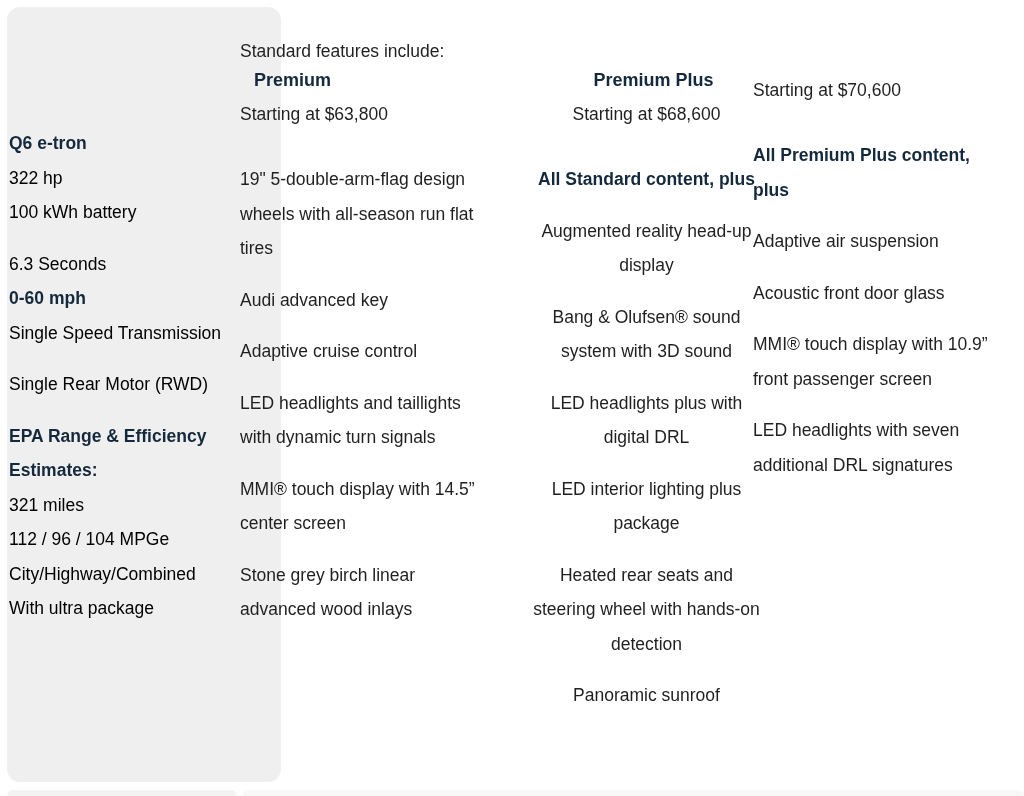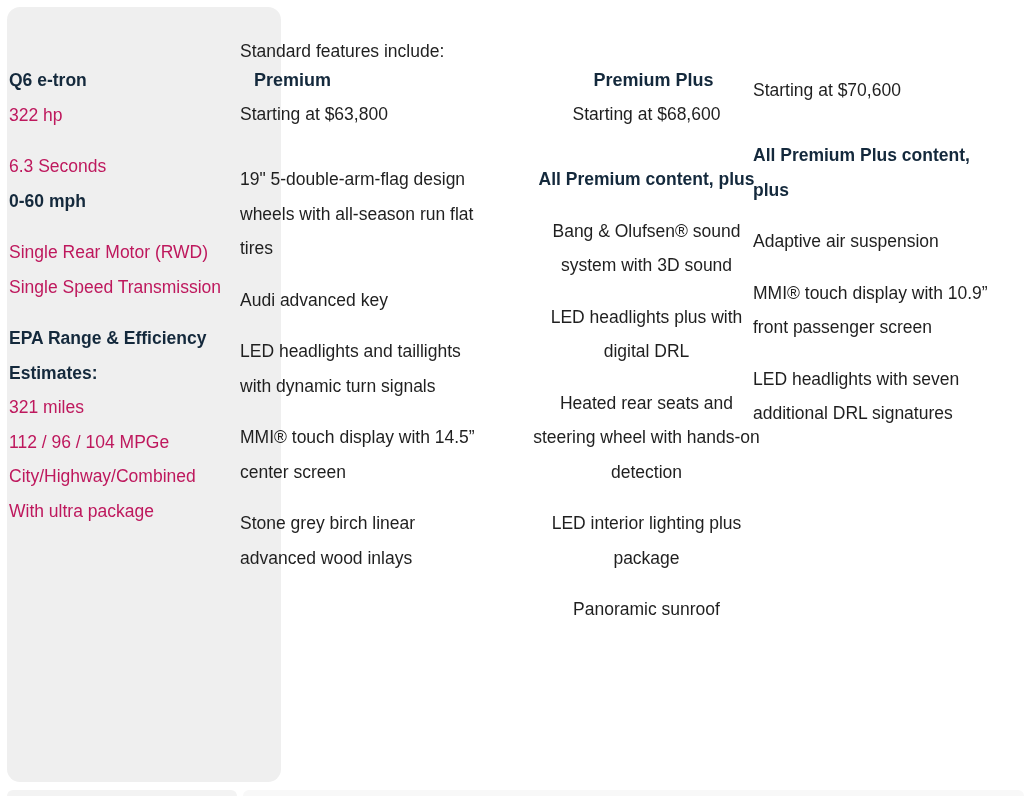--- a/index.html
+++ b/index.html
@@ -12,27 +12,27 @@
     overflow: hidden;
     font-family: "Liberation Sans", sans-serif;
     color: #1f1f1f;
   }
   
   .sidebar {
     position: absolute;
     left: 7px; top: 7px;
     width: 274px; height: 775px;
     background: #efefef;
-    padding: 56px 4px 0 2px;
+    padding: 119px 4px 0 2px;
     border-radius: 13px;
   }
   .side-line {
     font-size: 17.5px;
     line-height: 34.5px;
-    color: #be185d;
+    color: #000000;
     white-space: normal;
   }
   .side-line.bold { font-weight: bold; color: #14293c; }
   .side-line.gap { margin-top: 17px; }
   
   .intro {
     position: absolute;
     left: 240px; top: 14px;
     font-size: 17.5px;
     line-height: 26px;
@@ -78,35 +78,38 @@
   <aside class="sidebar">
 
       <p class="side-line bold">
         <span>Q6 e-tron</span>
       </p>
 
       <p class="side-line">
         <span>322 hp</span>
       </p>
 
+      <p class="side-line">
+        <span>100 kWh battery</span>
+      </p>
 
       <p class="side-line gap">
         <span>6.3 Seconds</span>
       </p>
 
       <p class="side-line bold">
         <span>0-60 mph</span>
       </p>
 
+      <p class="side-line">
+        <span>Single Speed Transmission</span>
+      </p>
+
       <p class="side-line gap">
         <span>Single Rear Motor (RWD)</span>
-      </p>
-
-      <p class="side-line">
-        <span>Single Speed Transmission</span>
       </p>
 
       <p class="side-line bold gap">
         <span>EPA Range &amp; Efficiency Estimates:</span>
       </p>
 
       <p class="side-line">
         <span>321 miles</span>
       </p>
 
@@ -131,20 +134,23 @@
     <div class="features">
 
         <p class="feature">
           <span>19" 5-double-arm-flag design wheels with all-season run flat tires</span>
         </p>
 
         <p class="feature">
           <span>Audi advanced key</span>
         </p>
 
+        <p class="feature">
+          <span>Adaptive cruise control</span>
+        </p>
 
         <p class="feature">
           <span>LED headlights and taillights with dynamic turn signals</span>
         </p>
 
         <p class="feature">
           <span>MMI® touch display with 14.5” center screen</span>
         </p>
 
         <p class="feature">
@@ -152,59 +158,65 @@
         </p>
       </div>
   </section>
 
   <section class="col c2">
     <h3 class="trim-name">Premium Plus</h3>
     <p class="trim-price">Starting at $68,600</p>
     <div class="features">
 
         <p class="feature bold">
-          <span>All Premium content, plus</span>
-        </p>
-
-
+          <span>All Standard content, plus</span>
+        </p>
+
+
+        <p class="feature">
+          <span>Augmented reality head-up display</span>
+        </p>
 
         <p class="feature">
           <span>Bang &amp; Olufsen® sound system with 3D sound</span>
         </p>
 
         <p class="feature">
           <span>LED headlights plus with digital DRL</span>
         </p>
 
         <p class="feature">
+          <span>LED interior lighting plus package</span>
+        </p>
+
+        <p class="feature">
           <span>Heated rear seats and steering wheel with hands-on detection</span>
-        </p>
-
-        <p class="feature">
-          <span>LED interior lighting plus package</span>
         </p>
 
         <p class="feature">
           <span>Panoramic sunroof</span>
         </p>
       </div>
   </section>
 
   <section class="col c3">
     <p class="trim-price">Starting at $70,600</p>
     <div class="features">
 
         <p class="feature bold">
           <span>All Premium Plus content, plus</span>
         </p>
 
         <p class="feature">
           <span>Adaptive air suspension</span>
         </p>
 
+        <p class="feature">
+          <span>Acoustic front door glass</span>
+        </p>
 
         <p class="feature">
           <span>MMI® touch display with 10.9” front passenger screen</span>
         </p>
 
         <p class="feature">
           <span>LED headlights with seven additional DRL signatures</span>
         </p>
       </div>
   </section>

